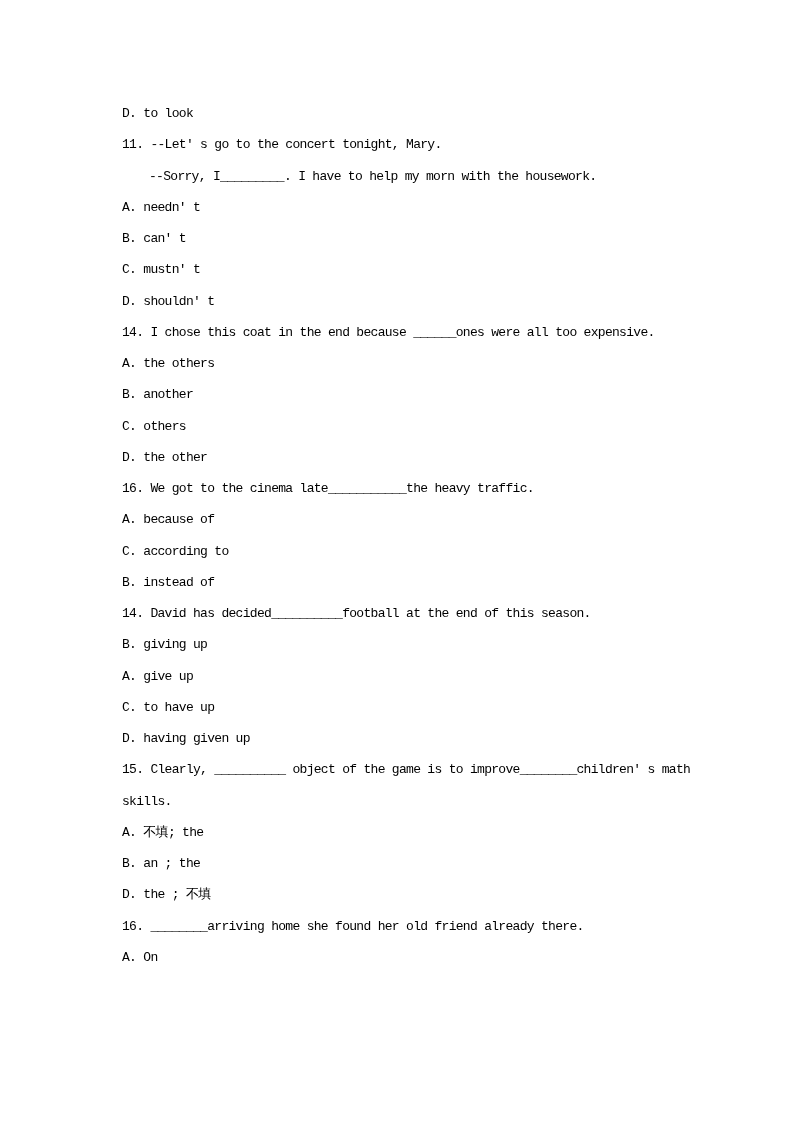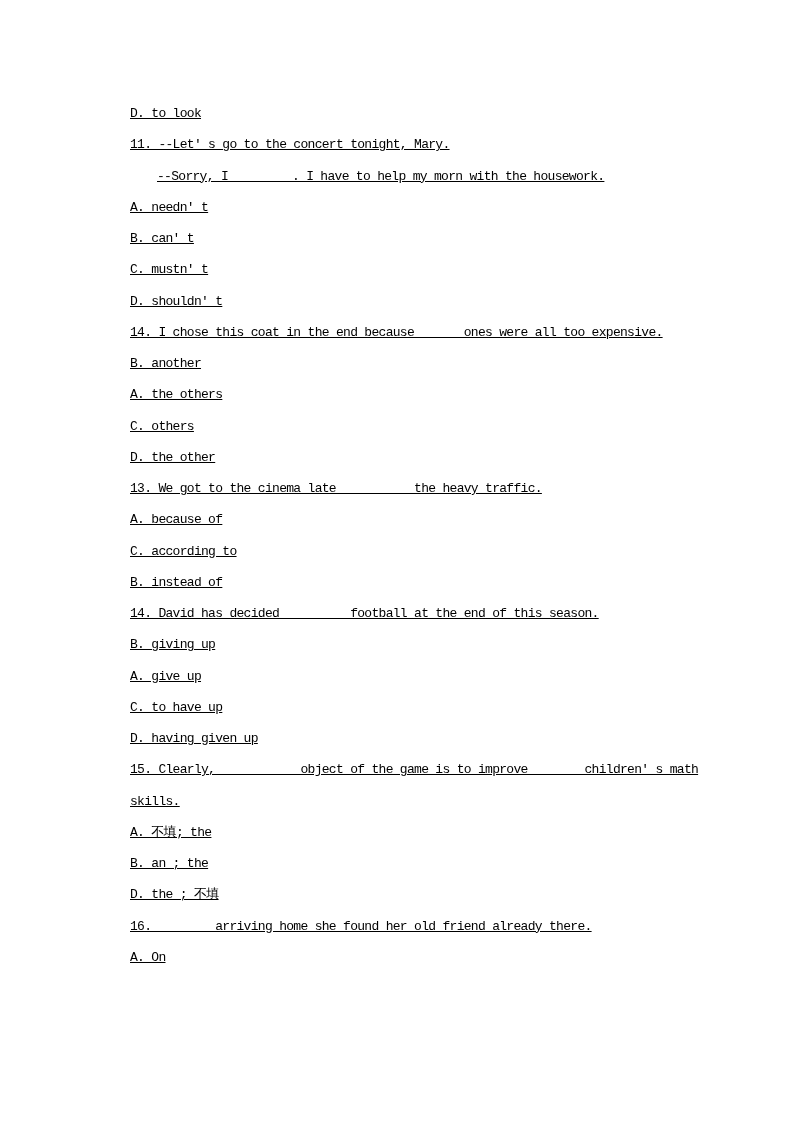--- a/index.html
+++ b/index.html
@@ -9,23 +9,22 @@
   }
   .page {
     position: relative;
     width: 794px; height: 1123px;
     background: #ffffff;
     overflow: hidden;
     font-family: "Liberation Mono", "DejaVu Sans Mono", monospace;
   }
   .content {
     position: absolute;
-    left: 130px; top: 98px;
+    left: 122px; top: 98px;
     width: 640px;
-    text-decoration: underline;
   }
   .line {
     height: 31.25px;
     line-height: 31.25px;
     font-size: 13px;
     letter-spacing: -0.7px;
     color: #000000;
     white-space: pre;
   }
   .indent { padding-left: 27px; }
@@ -39,26 +38,26 @@
     <div class="line">D. to look</div>
 
     <div class="line">11. --Let' s go to the concert tonight, Mary.</div>
     <div class="line indent">--Sorry, I_________. I have to help my morn with the housework.</div>
     <div class="line">A. needn' t</div>
     <div class="line">B. can' t</div>
     <div class="line">C. mustn' t</div>
     <div class="line">D. shouldn' t</div>
 
     <div class="line">14. I chose this coat in the end because ______ones were all too expensive.</div>
+    <div class="line">A. the others</div>
     <div class="line">B. another</div>
-    <div class="line">A. the others</div>
     <div class="line">C. others</div>
     <div class="line">D. the other</div>
 
-    <div class="line">13. We got to the cinema late___________the heavy traffic.</div>
+    <div class="line">16. We got to the cinema late___________the heavy traffic.</div>
     <div class="line">A. because of</div>
     <div class="line">C. according to</div>
     <div class="line">B. instead of</div>
 
     <div class="line">14. David has decided__________football at the end of this season.</div>
     <div class="line">B. giving up</div>
     <div class="line">A. give up</div>
     <div class="line">C. to have up</div>
     <div class="line">D. having given up</div>
 

